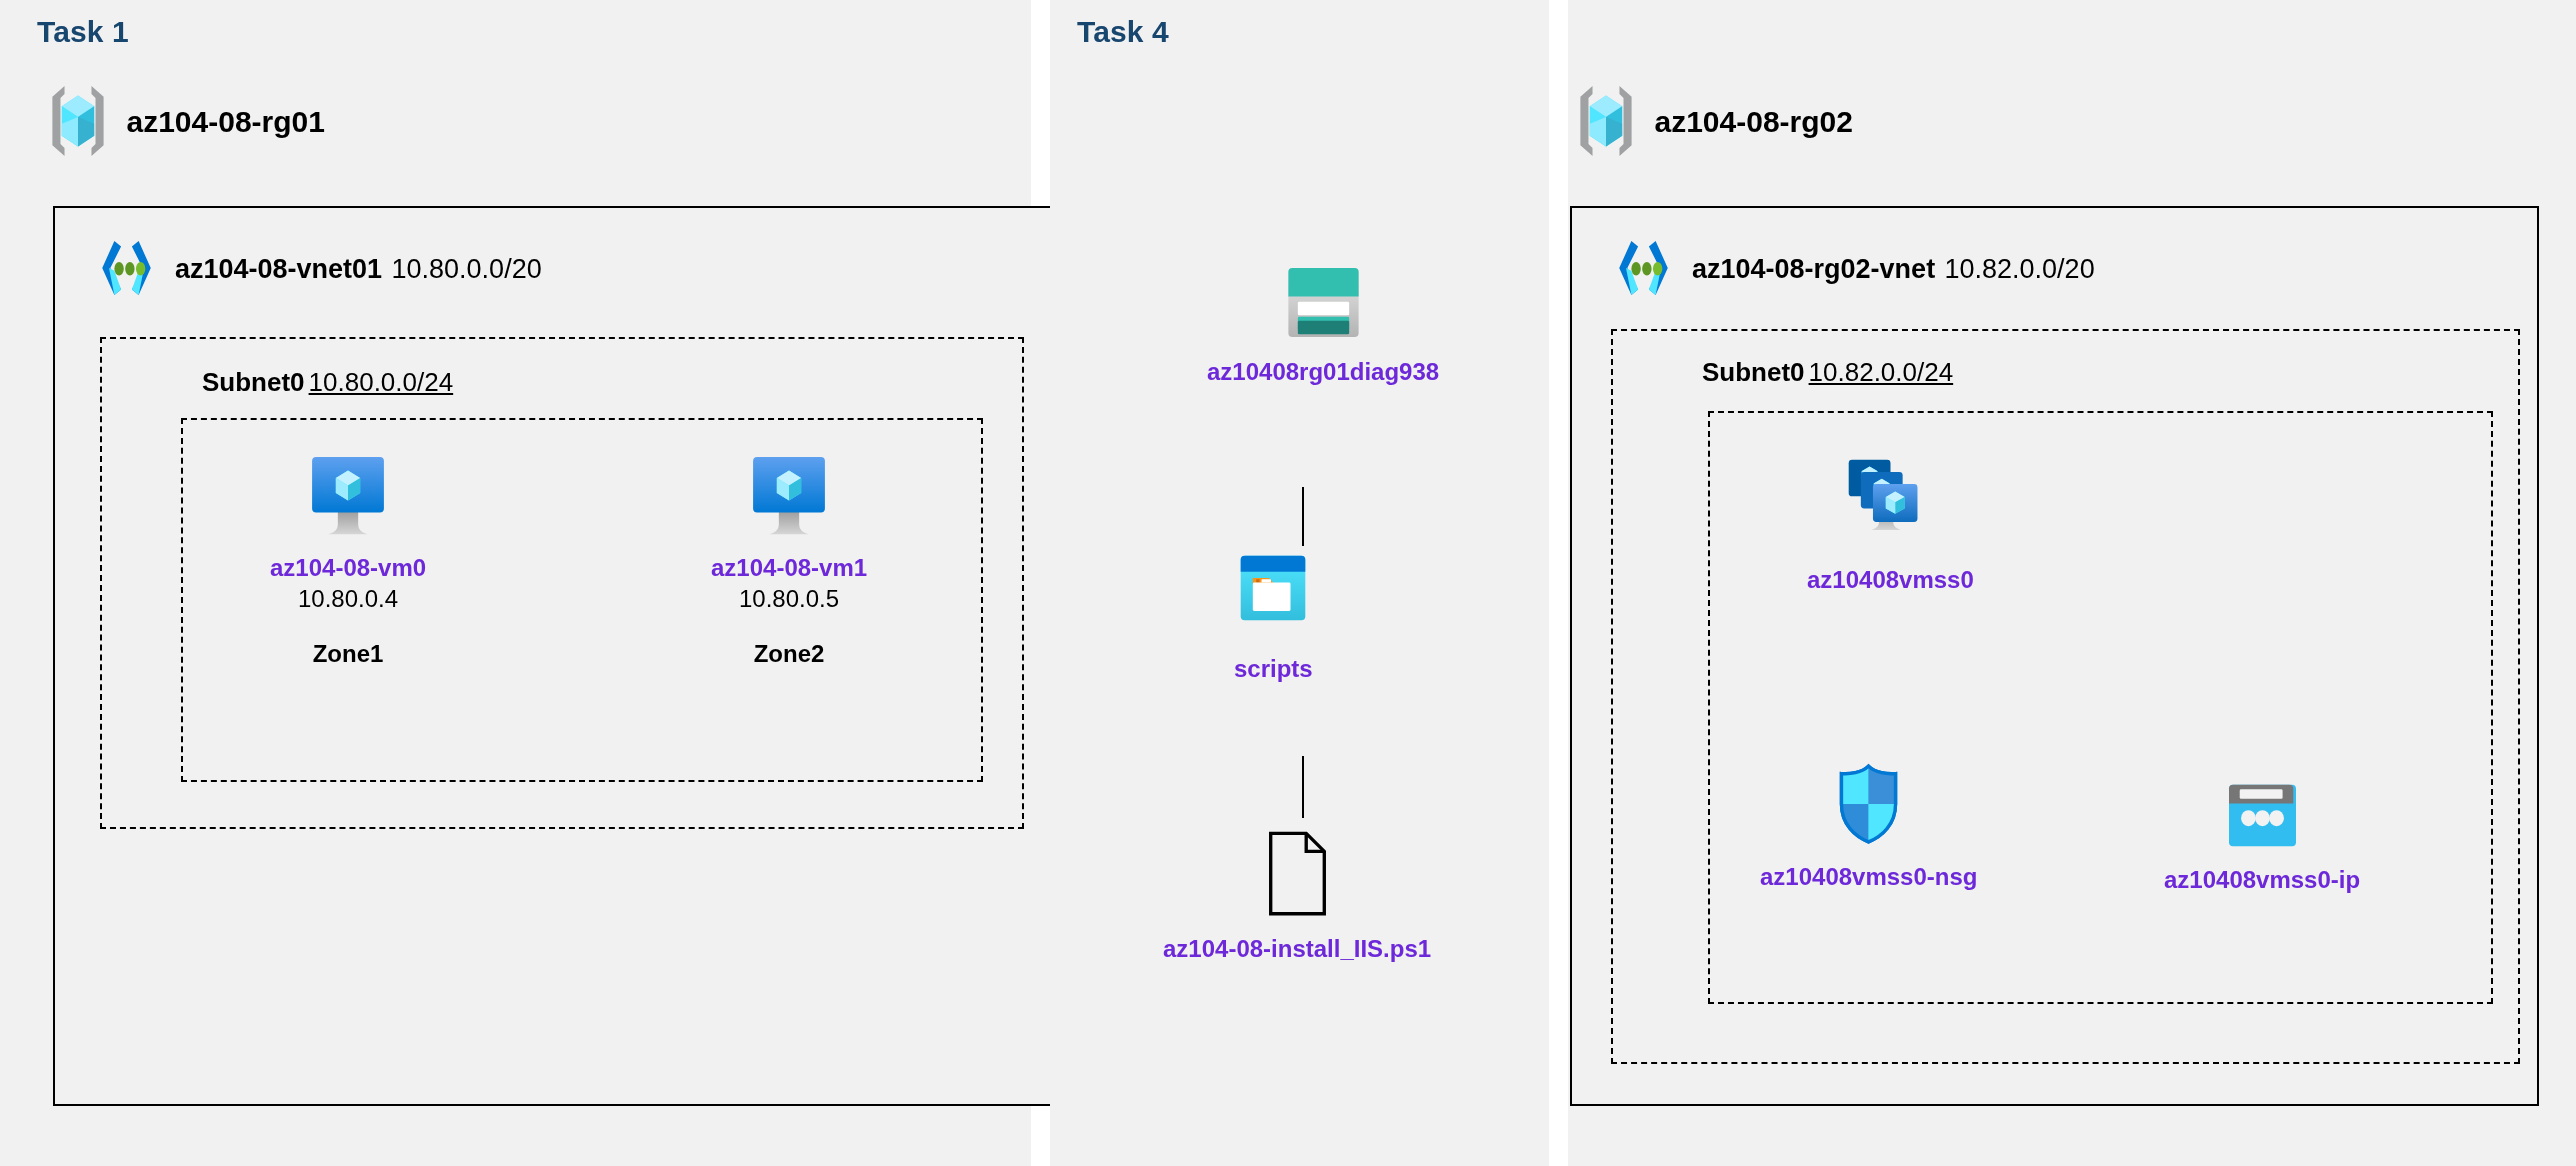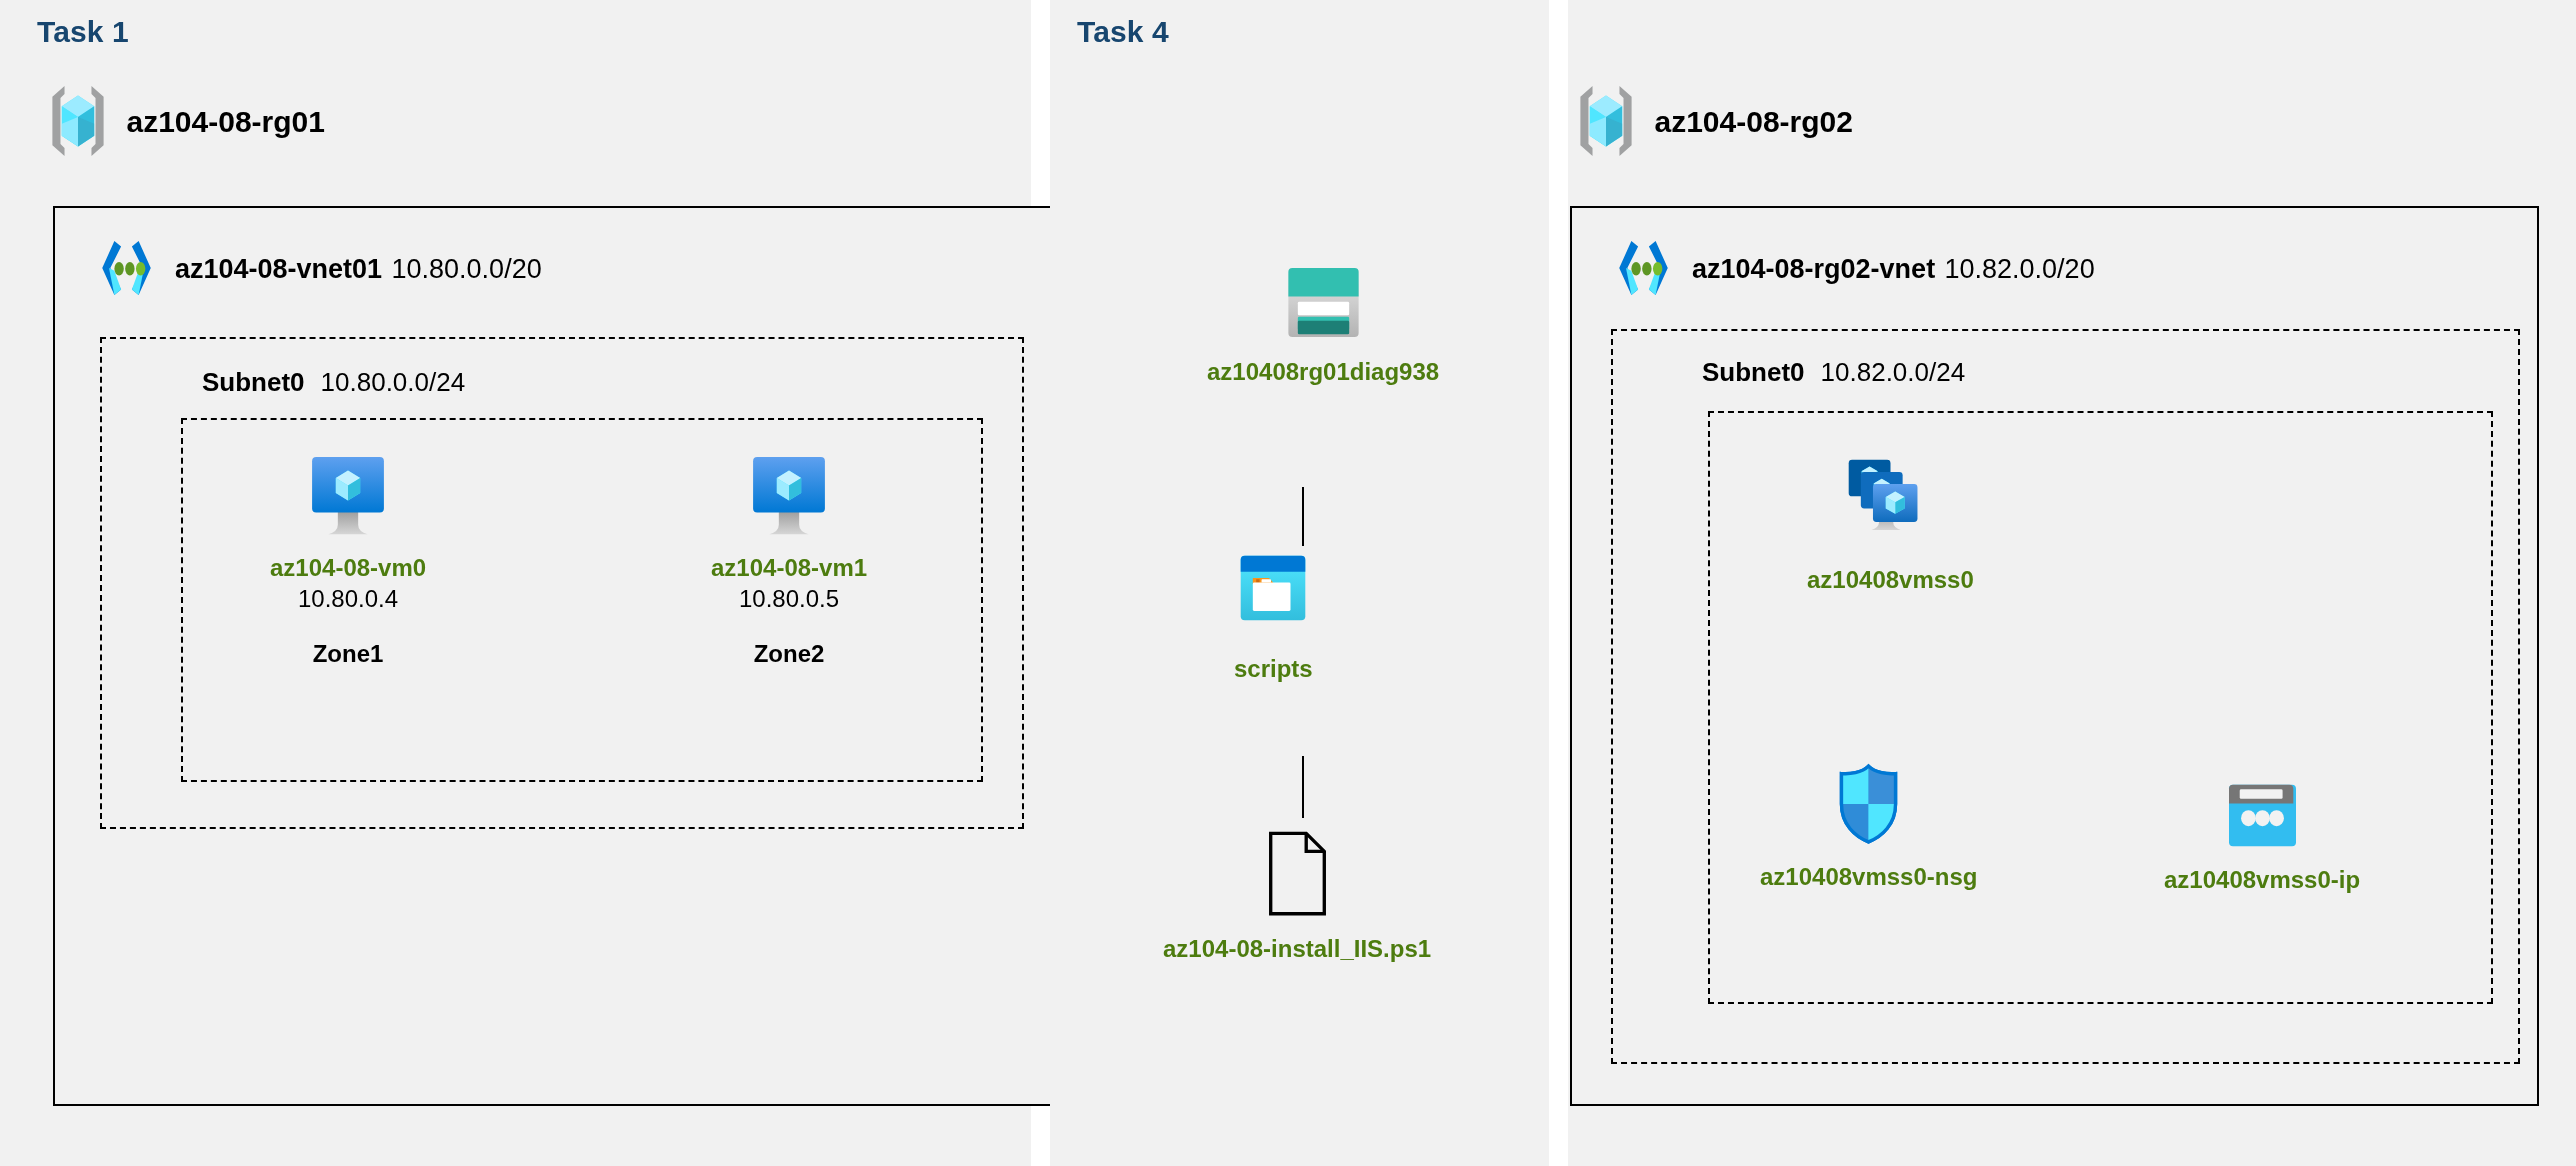--- a/index.html
+++ b/index.html
@@ -50,32 +50,32 @@
   .vnet-name { font-size: 27px; font-weight: bold; color: #000; white-space: nowrap; }
   .vnet-cidr { font-size: 27px; font-weight: normal; color: #000; white-space: nowrap; margin-left: 9.4px; }
 
   
   .subnet-box { position: absolute; border: 2.7px dashed #000; background: transparent; z-index: 7; }
   #subnet-box-1 { left: 100px;  top: 337px; width: 924px; height: 492px; }
   #subnet-box-2 { left: 1611px; top: 329px; width: 909px; height: 735px; }
 
   .subnet-label { position: absolute; font-size: 26px; white-space: nowrap; z-index: 8; }
   .subnet-label .nm  { font-weight: bold; }
-  .subnet-label .cidr{ font-weight: normal; margin-left: 16px; }
+  .subnet-label .cidr{ font-weight: normal; margin-left: 4px; text-decoration: underline; }
   #subnet-label-1 { left: 202px;  top: 367px; }
   #subnet-label-2 { left: 1702px; top: 357px; }
 
   
   .inner-dash { position: absolute; border: 2px dashed #000; z-index: 7; }
   #inner-dash-1 { left: 181px;  top: 418px; width: 802px; height: 364px; }
   #inner-dash-2 { left: 1708px; top: 411px; width: 785px; height: 593px; }
 
   
   .node { position: absolute; display: flex; flex-direction: column; align-items: center; z-index: 9; }
-  .node .cap  { font-size: 24px; font-weight: bold; color: #4d7c0f; white-space: nowrap; }
+  .node .cap  { font-size: 24px; font-weight: bold; color: #6d28d9; white-space: nowrap; }
   .node .cap2 { font-size: 24px; font-weight: normal; color: #000; white-space: nowrap; text-align: center; margin-top: 2.7px; }
   .node .zone { font-size: 24px; font-weight: bold; color: #000; white-space: nowrap; text-align: center; margin-top: 27px; }
 
   #node-vm0   { left: 270px;  top: 453px; }
   #node-vm1   { left: 711px; top: 453px; }
   #node-storage { left: 1207px; top: 264px; }
   #node-scripts { left: 1234px; top: 553px; gap: 15px; }
   #node-ps1     { left: 1163px; top: 829px; }
   #node-vmss    { left: 1807px; top: 457px; }
   #node-lb      { left: 2161px; top: 457px; }

